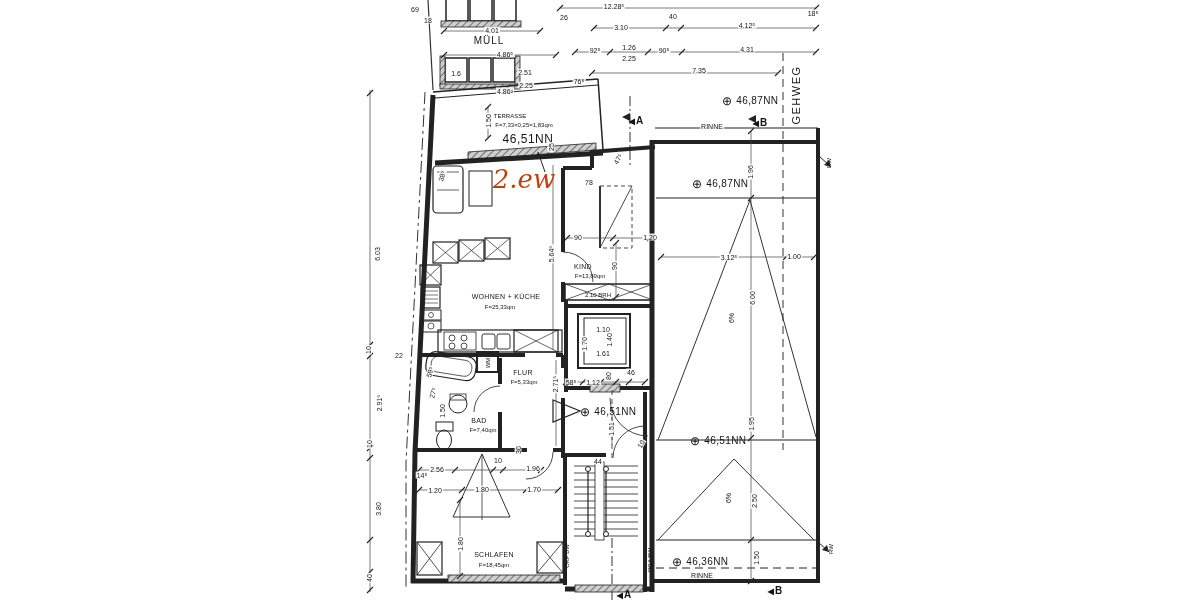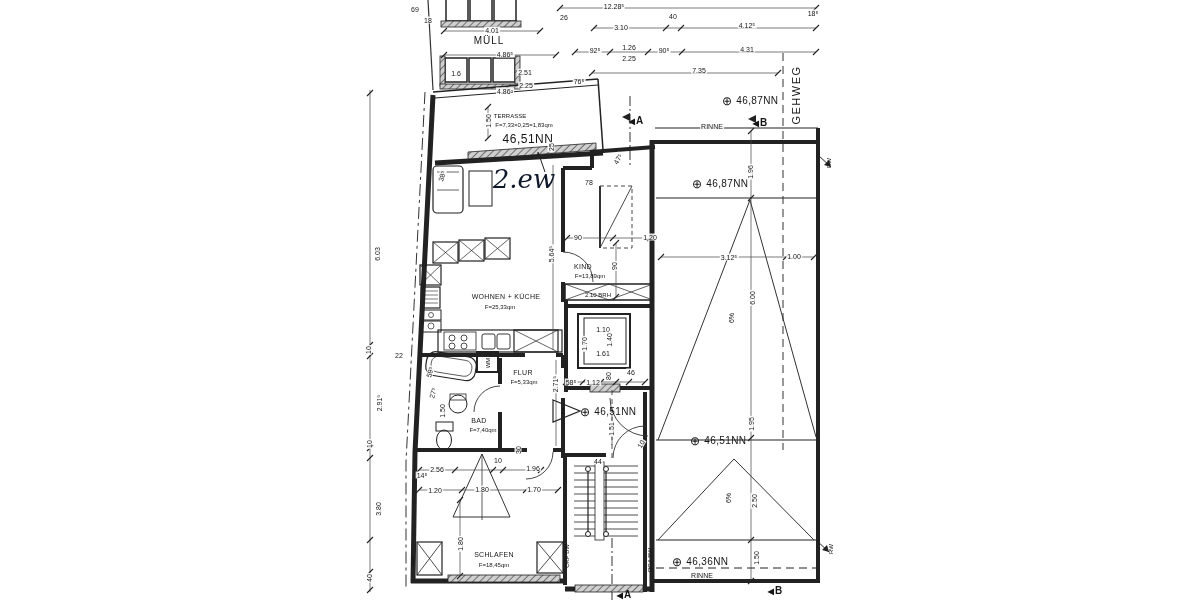--- a/index.html
+++ b/index.html
@@ -9,21 +9,21 @@
   #annotations{position:absolute;left:0;top:0;width:1200px;height:600px;pointer-events:none;}
   .ann{position:absolute;font-family:"Liberation Sans",sans-serif;font-size:7px;color:#151515;
        white-space:nowrap;line-height:1;}
   .dim{background:rgba(255,255,255,.88);padding:0 1px;}
   .room{font-size:7px;letter-spacing:.3px;}
   .area{font-size:6px;}
   .note{font-size:6px;}
   .level{font-size:10px;letter-spacing:.4px;}
   .level::before{content:"⊕ ";font-size:12px;vertical-align:-1px;}
   .biglevel{font-size:12px;letter-spacing:.5px;}
-  .hand{font-family:"DejaVu Serif",serif;font-style:italic;font-size:26px;color:#0f172a;}
+  .hand{font-family:"DejaVu Serif",serif;font-style:italic;font-size:26px;color:#c2410c;}
   .gehweg{font-size:11px;letter-spacing:1.5px;}
   .muell{font-size:10px;letter-spacing:1px;}
   .section{font-size:10px;font-weight:bold;}
   .section::before{content:"◀";font-size:8px;margin-right:1px;}
   .pos{font-size:9px;}
 </style>
 </head>
 <body>
 
 <div id="canvas">

